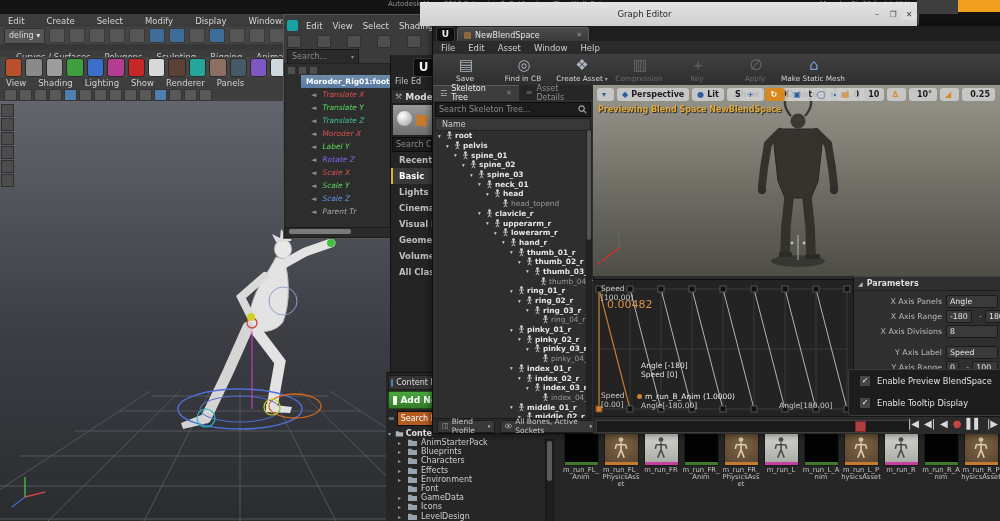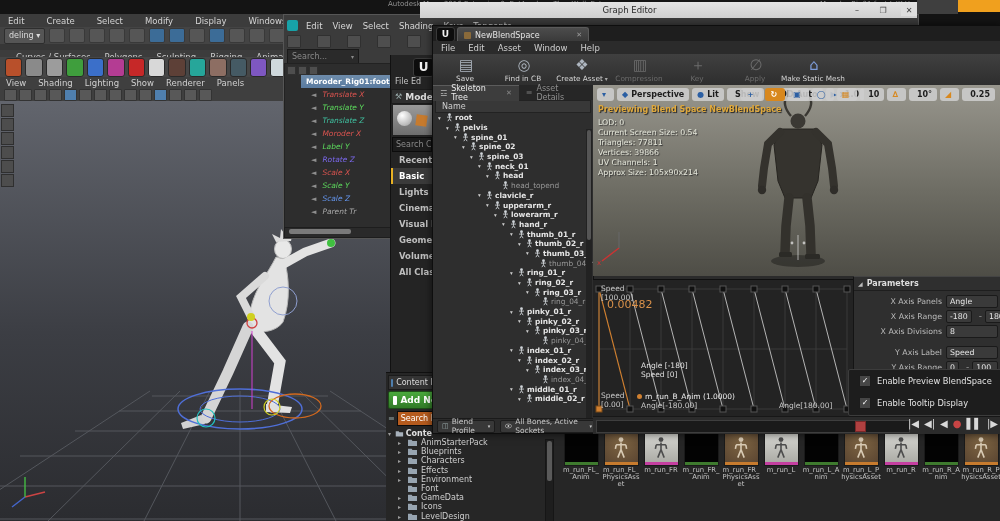--- a/index.html
+++ b/index.html
@@ -715,20 +715,29 @@
         <div class="sk-tab active">
           <span style="color:#bbb;">☲</span>
           <span>Skeleton Tree</span>
           <span style="color:#888;font-size:7px;">✕</span>
         </div>
         <div class="sk-tab inactive">
           <span style="color:#777;">≡</span>
           <span>Asset Details</span>
         </div>
       </div>
+      <div class="row" style="height:16px;padding:1px 2px;">
+        <span class="ue-input row clip" style="flex:1;justify-content:space-between;">
+          <span>Search Skeleton Tree...</span>
+          <svg width="9" height="9" viewBox="0 0 10 10">
+              <circle cx="4" cy="4" r="3" fill="none" stroke="#aaa" stroke-width="1.2"></circle>
+              <line x1="6.3" y1="6.3" x2="9" y2="9" stroke="#aaa" stroke-width="1.2"></line>
+            </svg>
+        </span>
+      </div>
       <div class="colhdr" style="height:11px;margin:0 2px;">Name</div>
       <div class="clip" style="height:291px;margin-left:2px;">
 
           <div class="bone-row" style="--d: 0;">
             <span class="exp">▾</span>
             <svg class="bone-ic" viewBox="0 0 8 11">
               <circle cx="4" cy="2" r="1.7" fill="#cfd4d8"></circle>
               <path d="M4 3.6 V7 M1 5 H7 M4 7 L2 10 M4 7 L6 10" stroke="#cfd4d8" stroke-width="1.1" fill="none"></path>
             </svg>
             <span class="bname">root</span>
@@ -1106,29 +1115,20 @@
           <div class="chip snapic">
             <span class="cic">◢</span>
             <span></span>
           </div>
           <div class="chip">
             <span class="cic"></span>
             <span>0.25</span>
           </div>
         </div>
       <div class="pv-note abs" style="left:5px;top:20px;">Previewing Blend Space NewBlendSpace</div>
-      <div class="abs" style="left:5px;top:33px;">
-
-      <div class="pv-stat">LOD: 0</div>
-          <div class="pv-stat">Current Screen Size: 0.54</div>
-          <div class="pv-stat">Triangles: 77811</div>
-          <div class="pv-stat">Vertices: 39866</div>
-          <div class="pv-stat">UV Channels: 1</div>
-          <div class="pv-stat">Approx Size: 105x90x214</div>
-        </div>
     </div>
 
     <div class="abs" style="left:160px;top:253px;width:260px;height:137px;background:#232323;border-top:1px solid #101010;">
       <svg width="260" height="137">
         <g stroke="#3a3a3a" stroke-width="1">
           <line x1="6" y1="9" x2="6" y2="129"></line>
             <line x1="37" y1="9" x2="37" y2="129"></line>
           <line x1="68" y1="9" x2="68" y2="129"></line>
             <line x1="99" y1="9" x2="99" y2="129"></line>
           <line x1="130" y1="9" x2="130" y2="129"></line>
@@ -1263,21 +1263,21 @@
           <span class="pbtn rec">●</span>
           <span class="pbtn">▌▌</span>
           <span class="pbtn">|▶</span>
         </div>
     </div>
   </div>
 
   <div class="abs" style="left:0;top:0;width:1000px;height:14px;background:#141414;z-index:5;">
     <span class="ttxt abs" style="left:388px;top:0;">Autodesk Maya 2016 Extension 2: ExtAcademyThor Walk Extreme</span>
     <span class="ttxt abs" style="left:820px;top:0;">Moroder Rig01:foot L IK Handle Control</span>
-    <div class="ge-titlebar abs row" style="left:420px;top:2px;width:497px;height:16px;gap:10px;">
+    <div class="ge-titlebar abs row" style="left:420px;top:2px;width:497px;height:24px;">
       <span style="flex:1;text-align:center;">Graph Editor</span>
       <span class="winbtn">–</span>
       <span class="winbtn">❐</span>
       <span class="winbtn x">✕</span>
     </div>
     <div class="abs" style="left:917px;top:0;width:41px;height:14px;background:#3f3f3f;"></div>
     <div class="abs" style="left:958px;top:0;width:42px;height:12px;background:#f0a01e;"></div>
   </div>
 
 </div>

